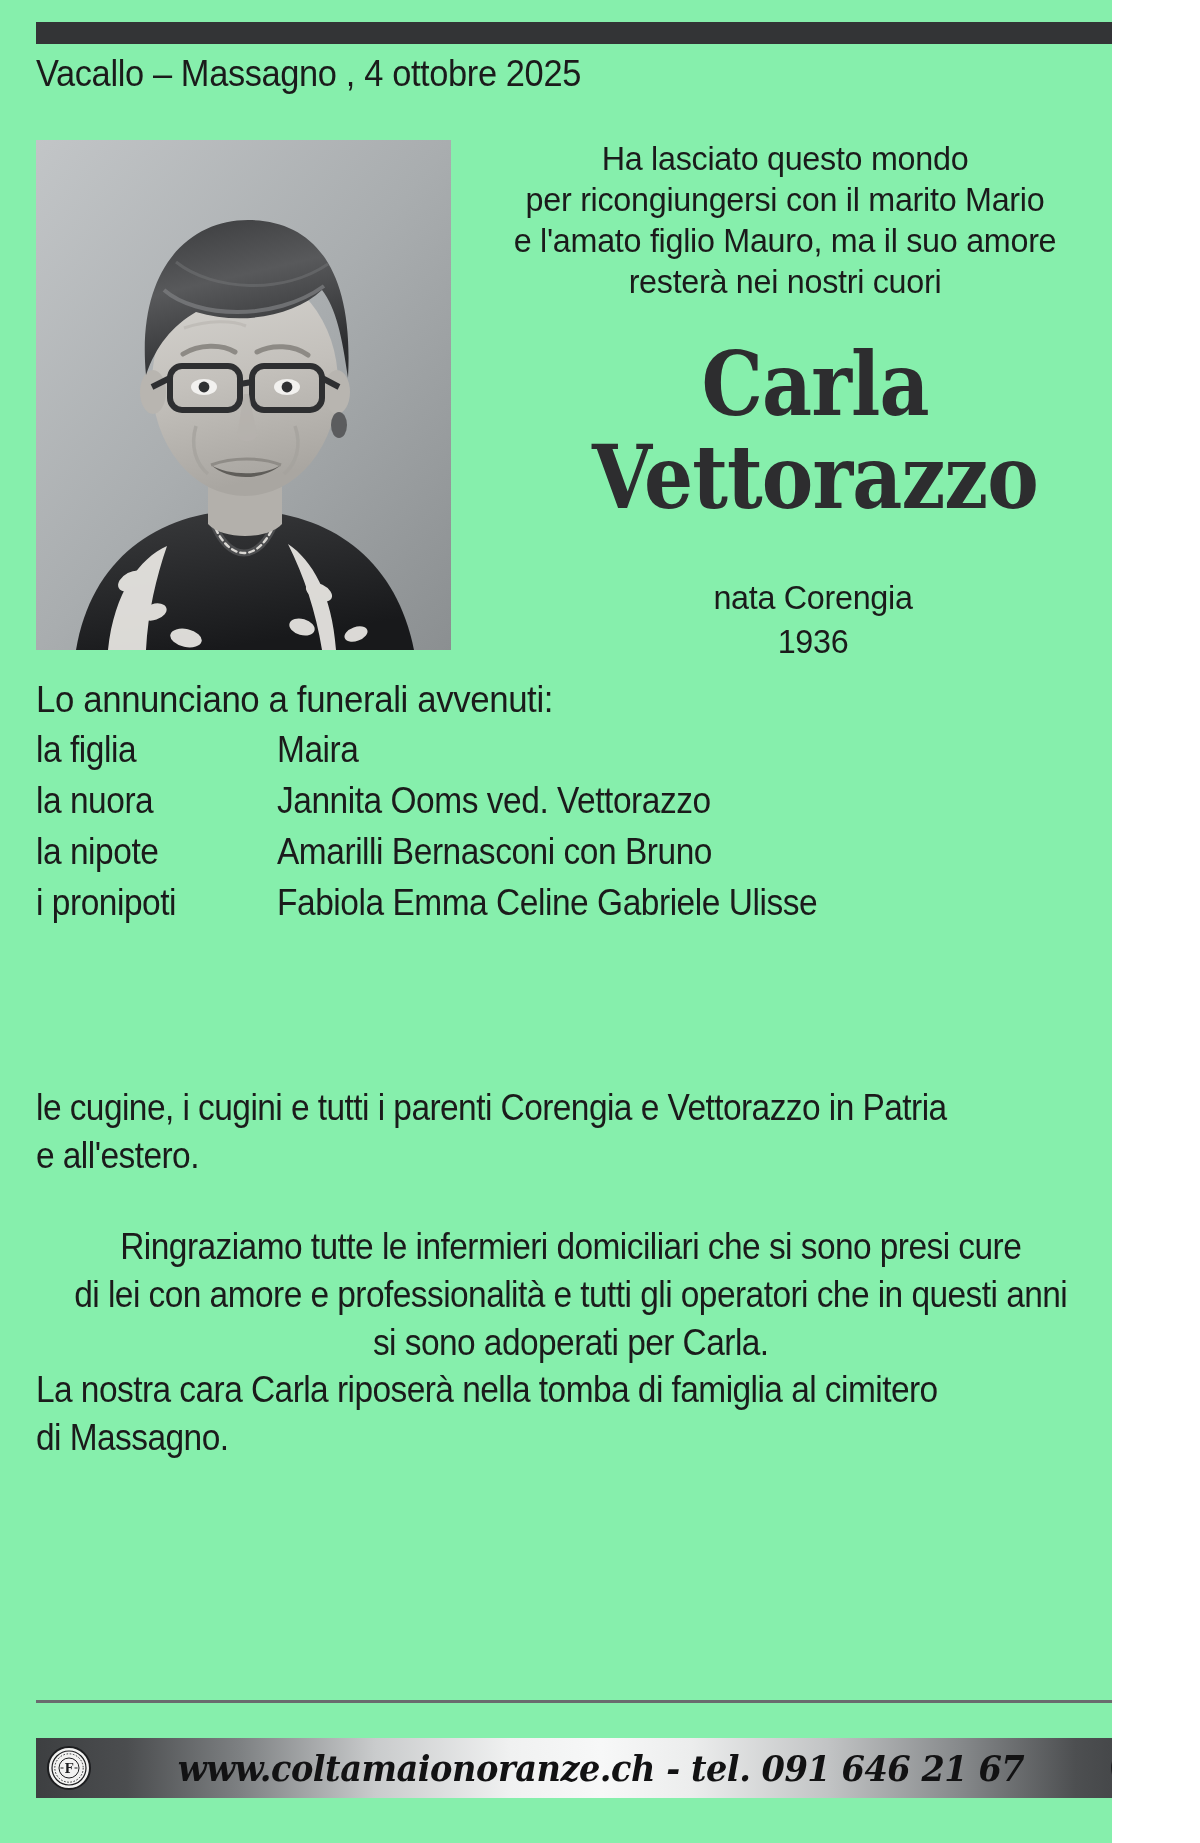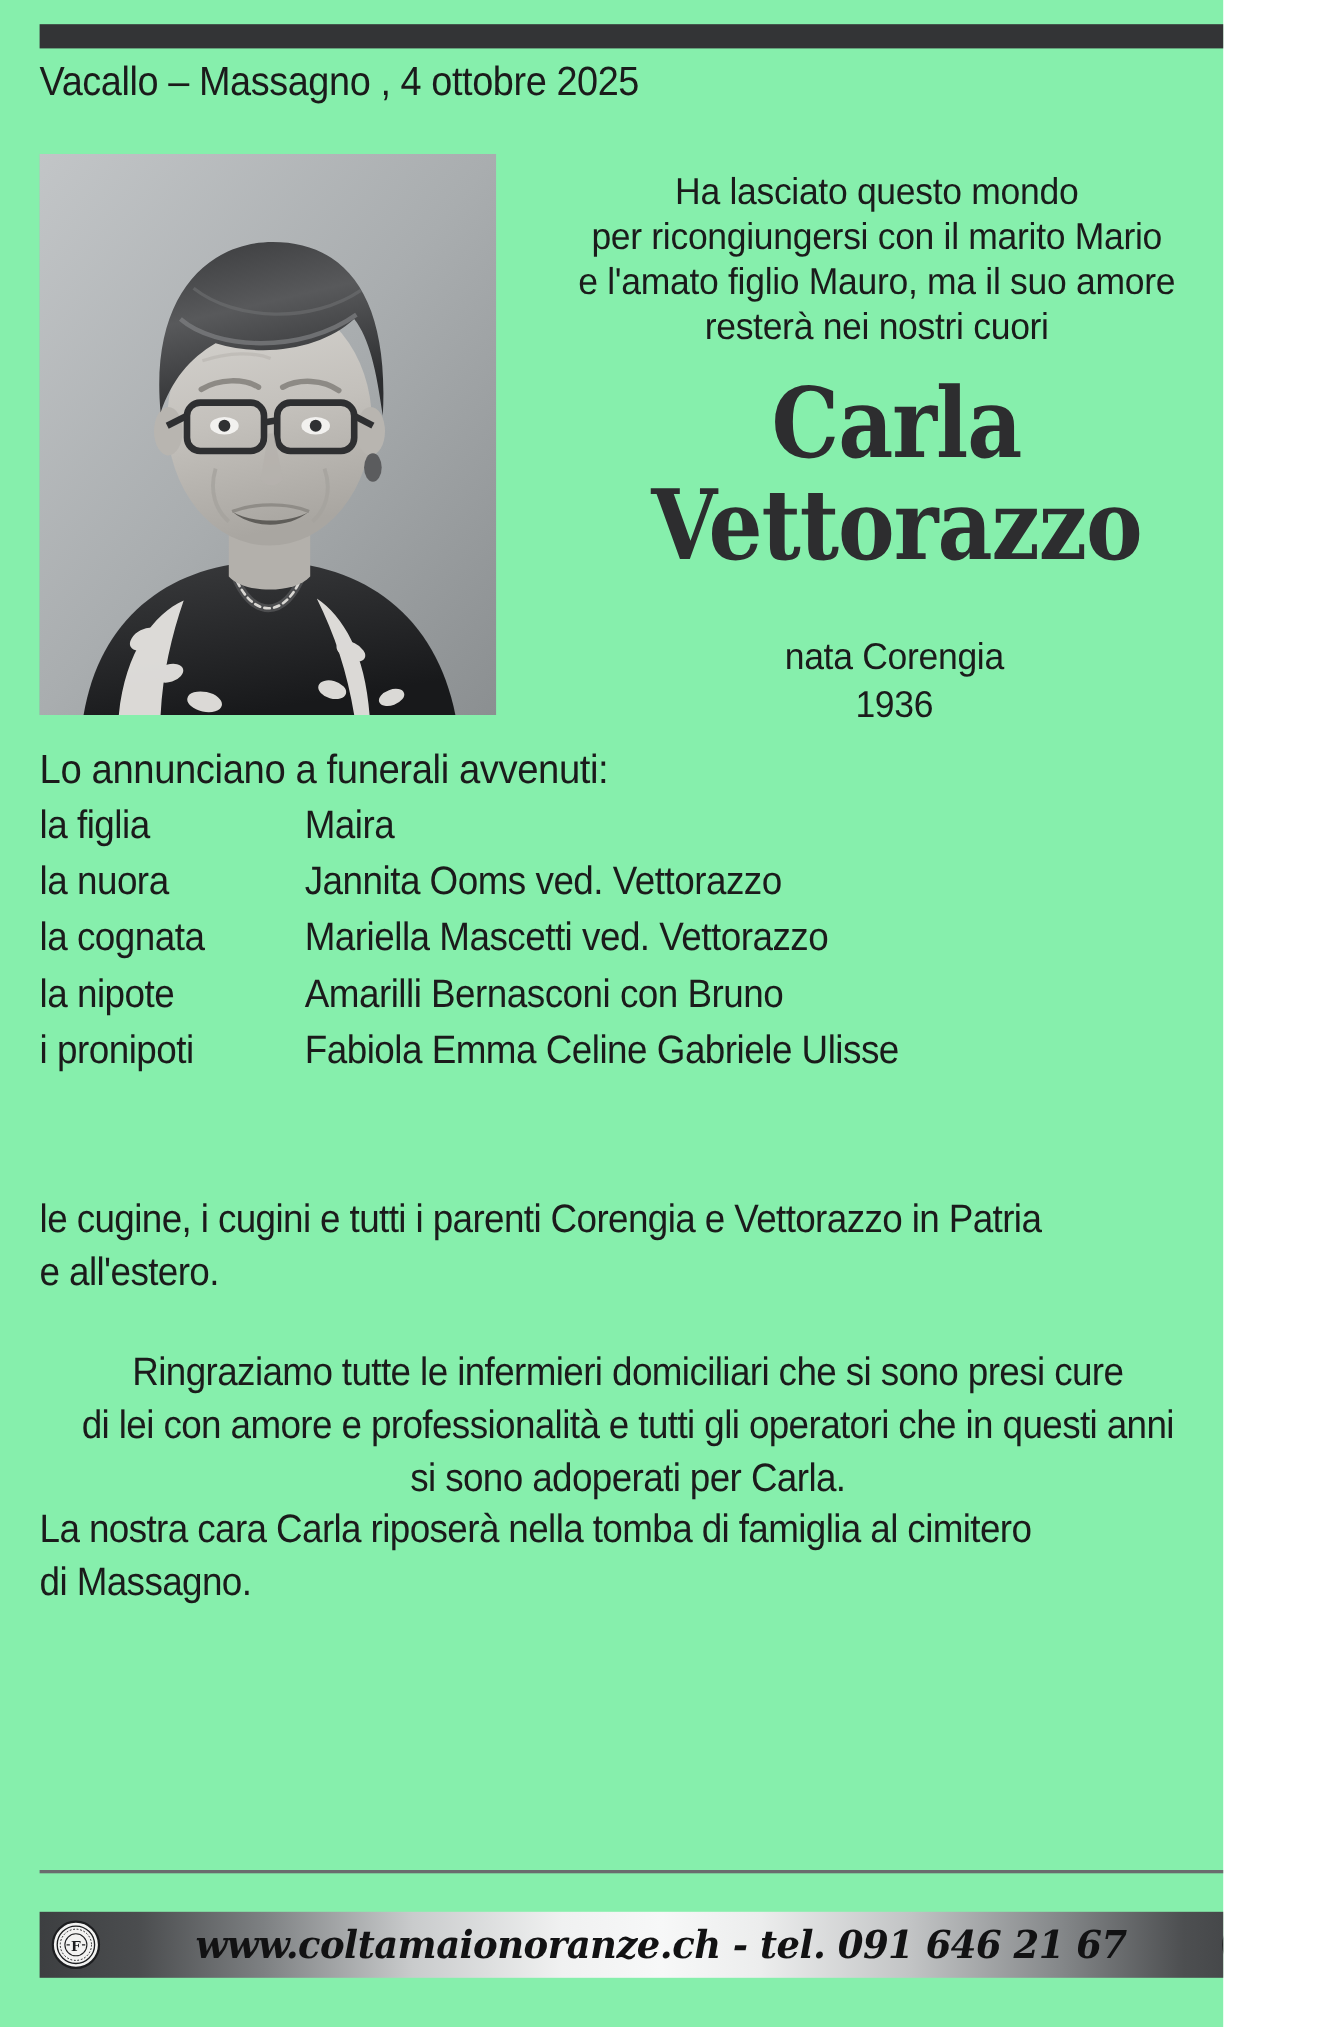--- a/index.html
+++ b/index.html
@@ -55,29 +55,28 @@
     width: 415px;
     height: 510px;
     background: linear-gradient(160deg, #b9bcbe 0%, #a7abad 45%, #8e9294 100%);
     overflow: hidden;
   }
   .portrait svg { display: block; width: 100%; height: 100%; }
 
   
   .intro {
     position: absolute;
-    left: 444px;
+    left: 432px;
     top: 138px;
     width: 706px;
     text-align: center;
     font-size: 34px;
     line-height: 41px;
     letter-spacing: -0.3px;
     color: #1b1b1b;
-    margin-top: 16px;
   }
   .intro span { display: block; transform: scaleX(0.95); }
 
   
   .name-block {
     position: absolute;
     left: 460px;
     top: 340px;
     width: 710px;
     text-align: center;
@@ -345,24 +344,20 @@
   <div class="family">
     <div class="frow">
       <div class="frel">la figlia</div>
       <div class="fname">Maira</div>
     </div>
     <div class="frow">
       <div class="frel">la nuora</div>
       <div class="fname">Jannita Ooms ved. Vettorazzo</div>
     </div>
     <div class="frow">
-      <div class="frel">la cognata</div>
-      <div class="fname">Mariella Mascetti ved. Vettorazzo</div>
-    </div>
-    <div class="frow">
       <div class="frel">la nipote</div>
       <div class="fname">Amarilli Bernasconi  con Bruno</div>
     </div>
     <div class="frow">
       <div class="frel">i pronipoti</div>
       <div class="fname">Fabiola Emma Celine Gabriele Ulisse</div>
     </div>
   </div>
 
   <div class="relatives">

